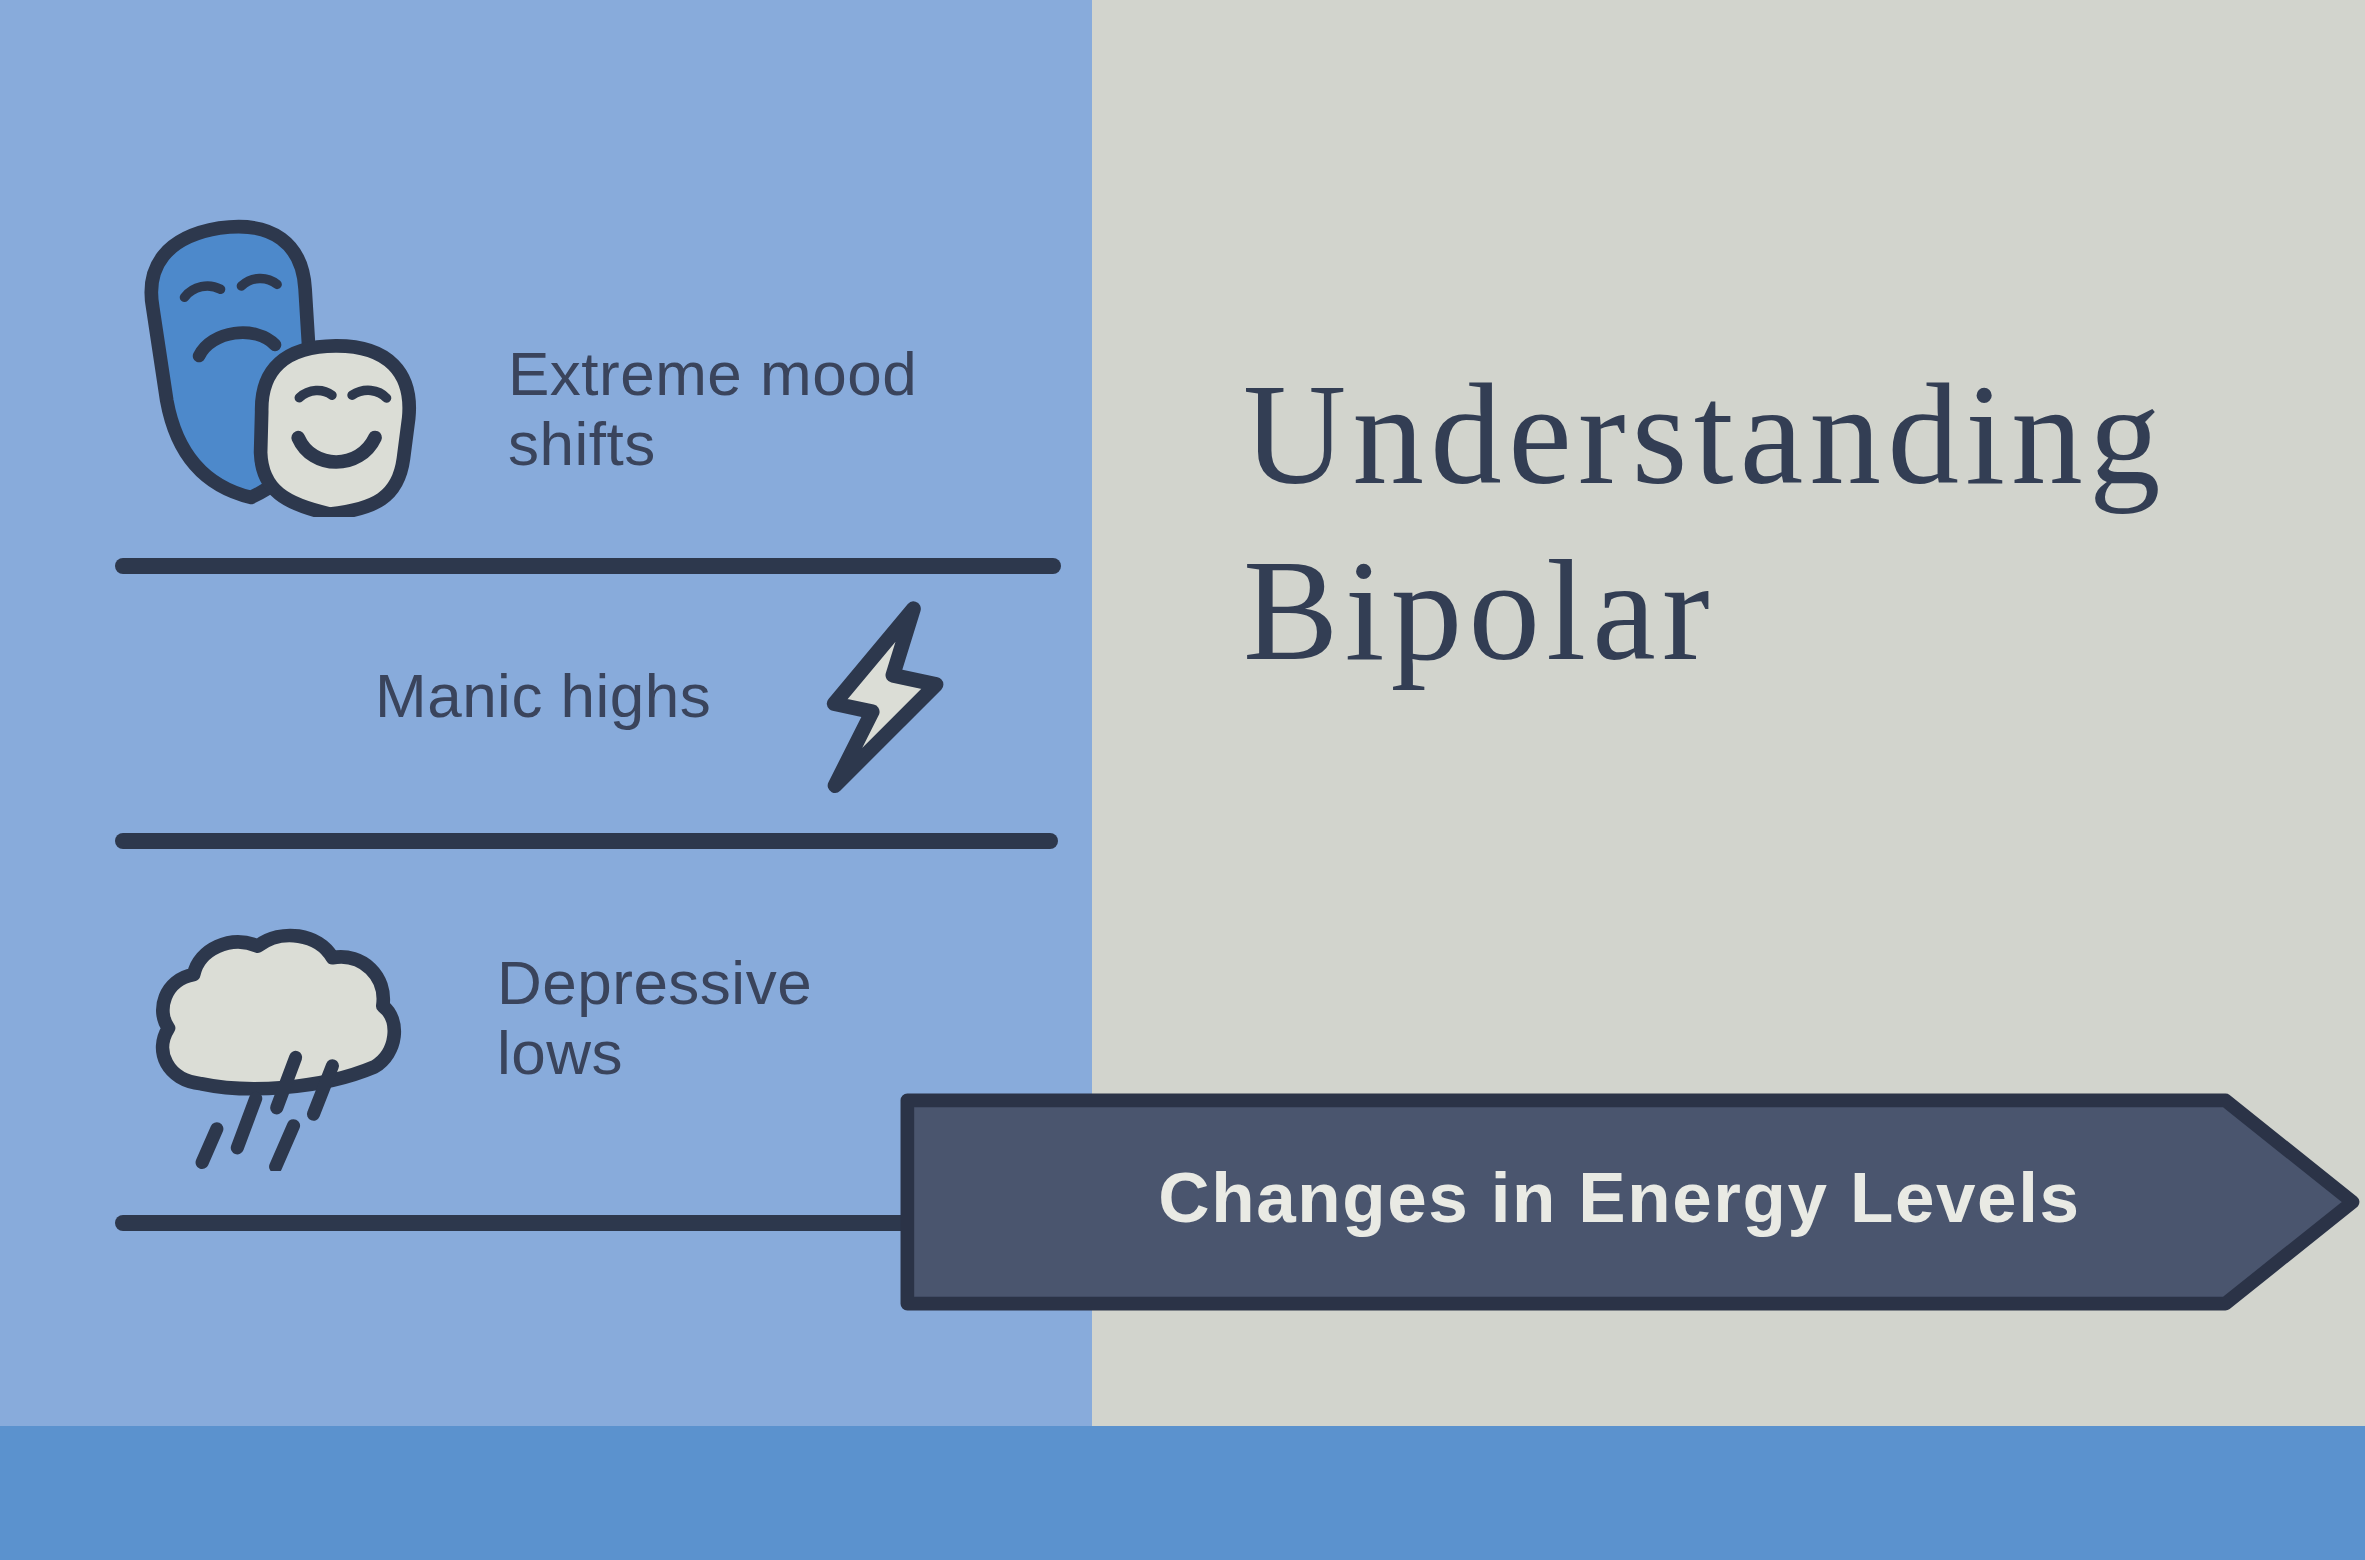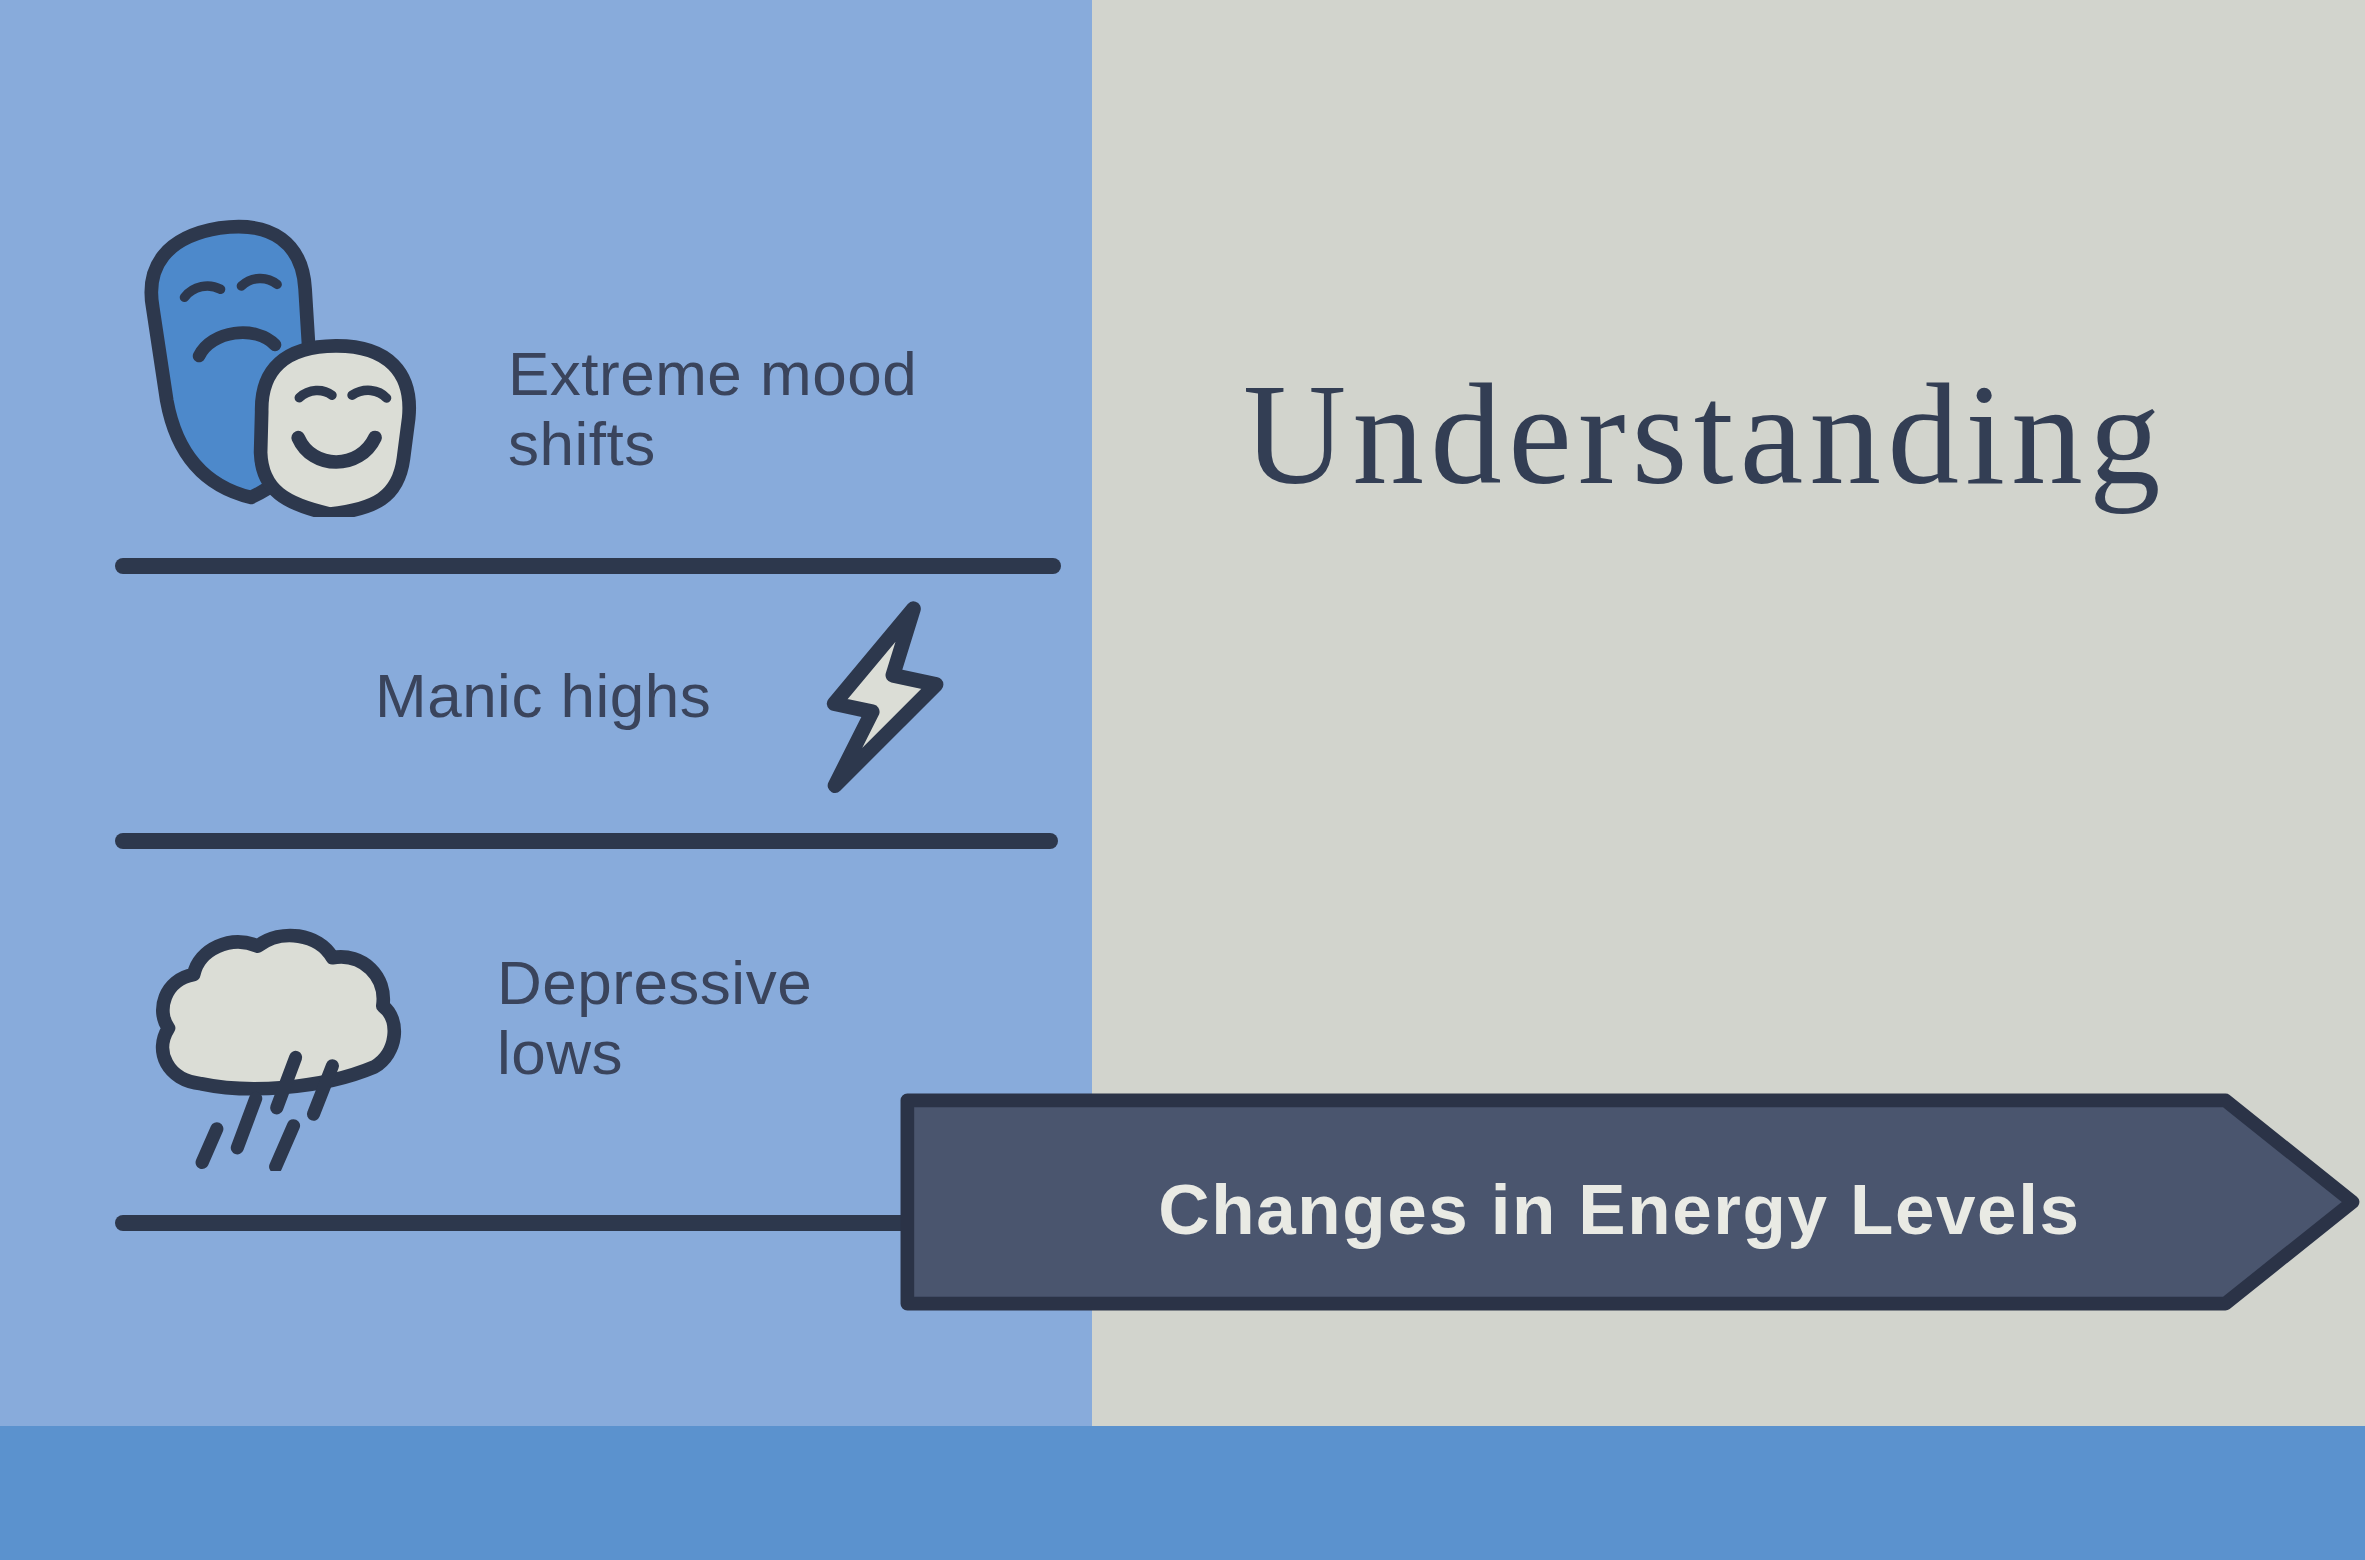--- a/index.html
+++ b/index.html
@@ -42,21 +42,21 @@
 
   .s-ink{stroke:var(--ink,#2d384d);fill:none;}
   .f-blue{fill:var(--mask-blue,#4d89cb);stroke:var(--ink,#2d384d);}
   .f-white{fill:var(--off-white,#dbddd6);stroke:var(--ink,#2d384d);}
 
   
   .banner{position:absolute;left:900px;top:1093px;width:1461px;height:218px;}
   .banner svg{position:absolute;left:0;top:0;width:100%;height:100%;}
   .banner-shape{fill:var(--banner-fill,#4a556e);stroke:var(--banner-border,#2b3347);stroke-width:26;stroke-linejoin:round;}
   .banner-label{
-    position:absolute;left:0;top:16px;width:1367px;height:200px;
+    position:absolute;left:0;top:4px;width:1367px;height:200px;
     display:flex;align-items:center;justify-content:center;
     padding-left:72px;box-sizing:border-box;
     font-size:71px;font-weight:bold;letter-spacing:1.6px;
     color:var(--banner-text,#e9eae4);
   }
 
   
   .footer{position:absolute;left:0;top:1426px;width:2366px;height:134px;background:var(--footer-bg,#5b92ce);}
 </style>
 </head>
@@ -102,20 +102,21 @@
       <path class="s-ink" stroke-width="25" stroke-linecap="round" d="M152,388 L124,452"></path>
     </svg>
     <div class="sym-label label-3">Depressive lows</div>
 
     <div class="divider div-3"></div>
   </div>
 
   <div class="panel-right"></div>
   <div class="title">
     <div>Understanding</div>
+    <div>Bipolar</div>
   </div>
 
   <div class="banner">
     <svg viewBox="0 0 2780 414" preserveAspectRatio="none">
       <polygon class="banner-shape" points="14,14 2522,14 2764,207 2522,400 14,400"></polygon>
     </svg>
     <div class="banner-label">Changes in Energy Levels</div>
   </div>
 
   <div class="footer">

